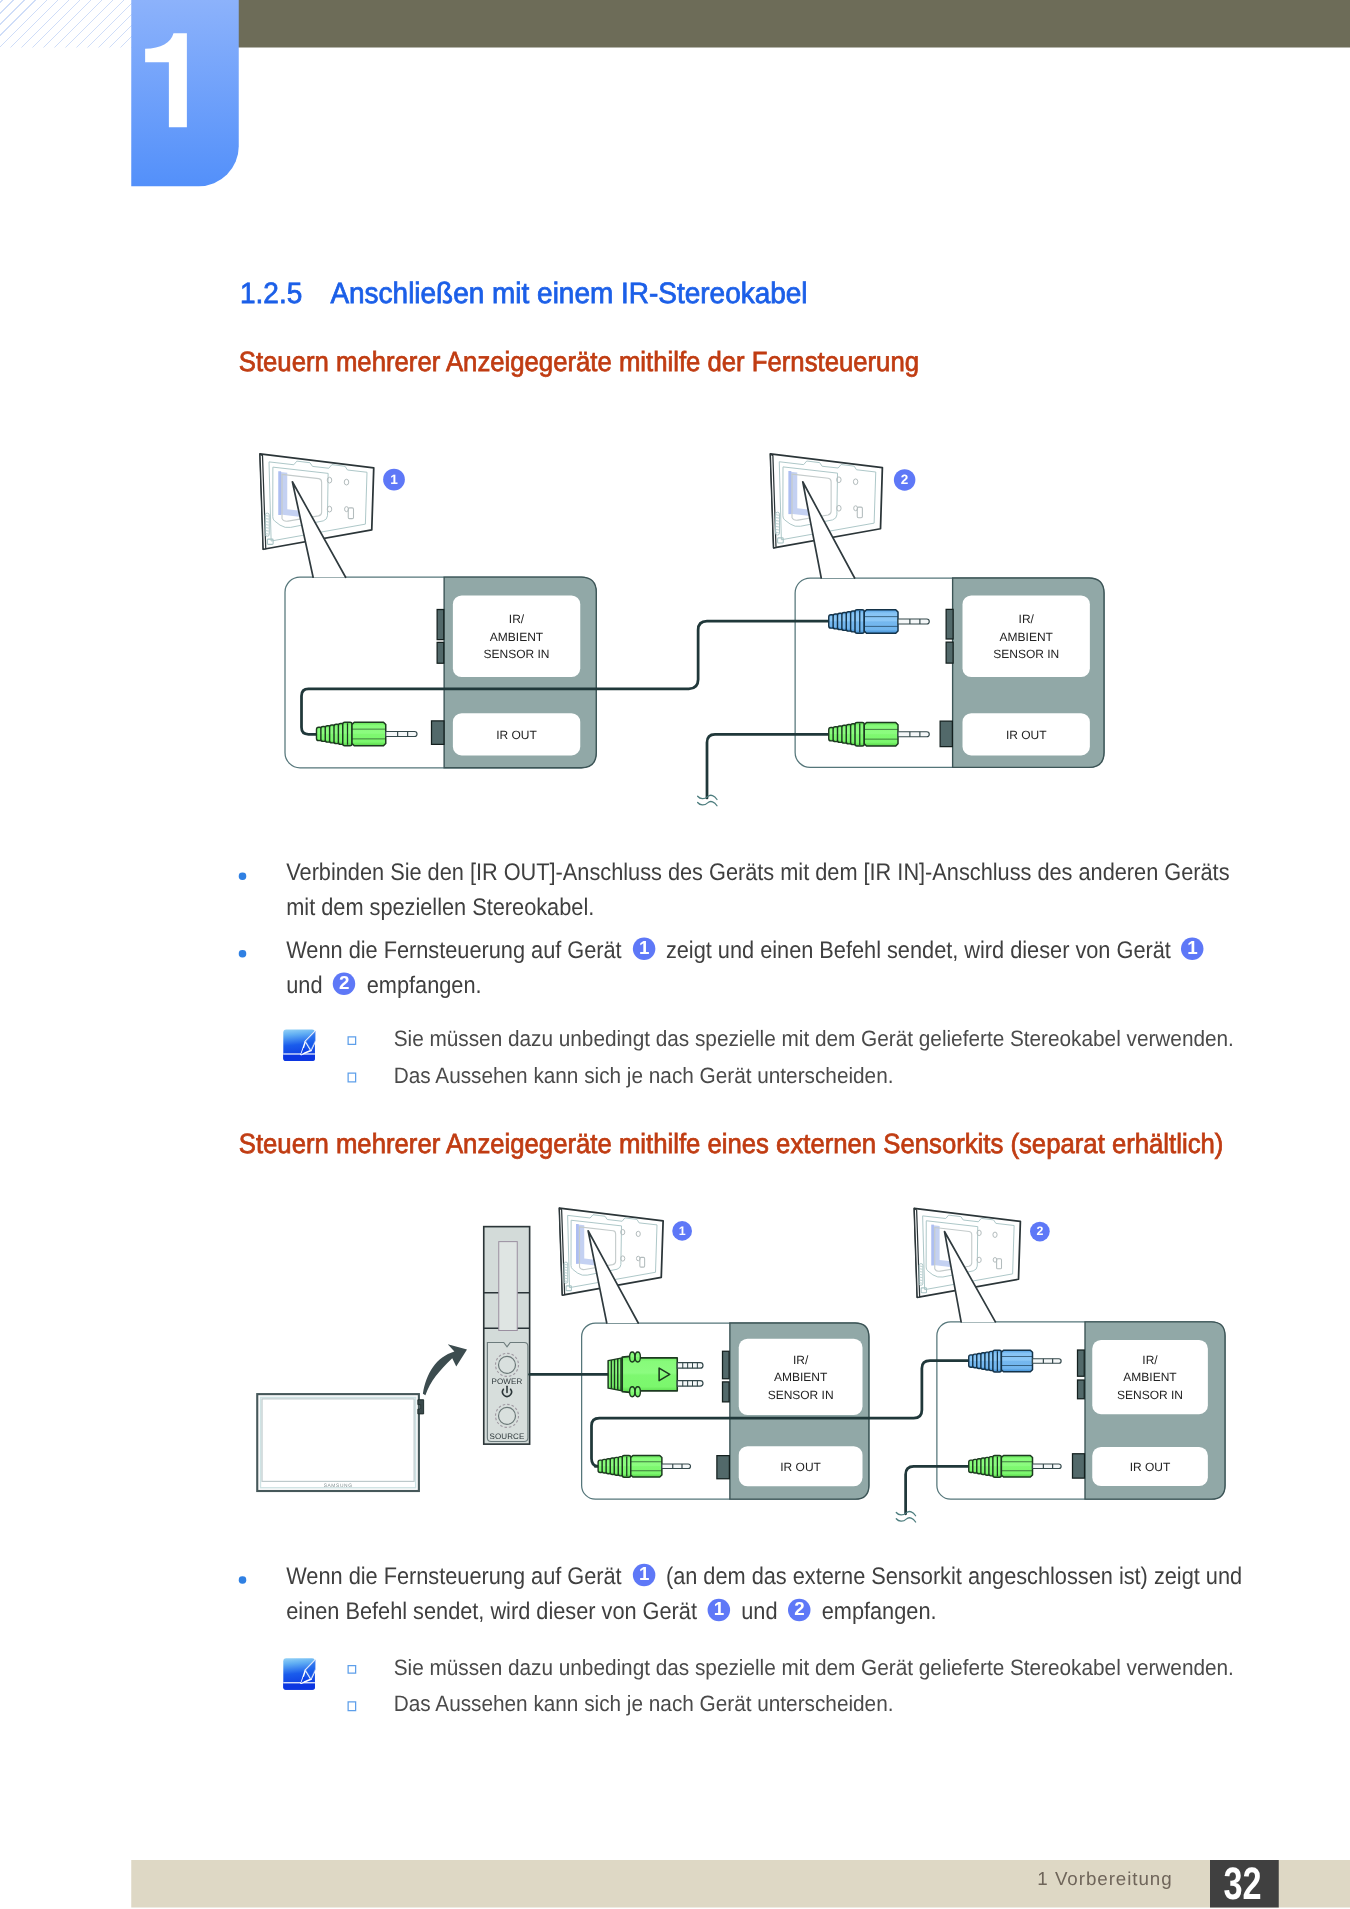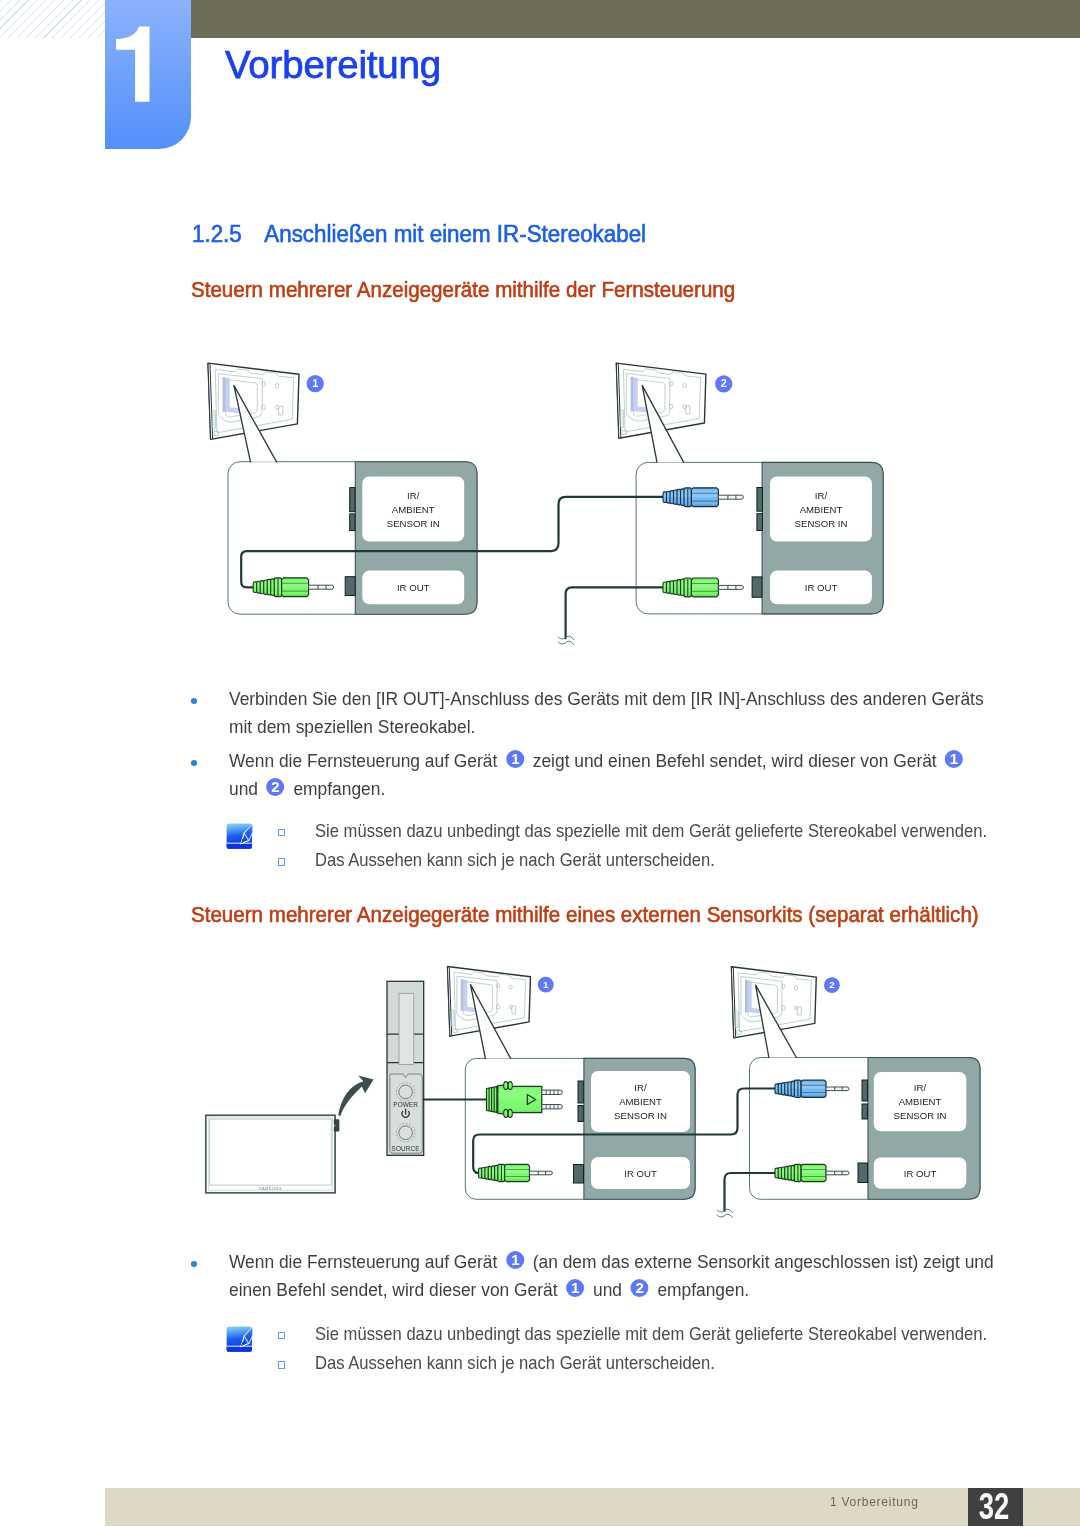--- a/index.html
+++ b/index.html
@@ -25,38 +25,37 @@
   .bullet{position:absolute;width:5.6px;height:5.6px;border-radius:50%;background:#2f80e3;}
   .note{position:absolute;font-size:17.8px;color:#4a4a4a;line-height:30.3px;transform:scaleX(0.934);transform-origin:left top;white-space:nowrap;}
   .sq{position:absolute;width:7.6px;height:7.6px;border:1.8px solid #5e9fea;box-sizing:border-box;}
   .diagram{position:absolute;overflow:visible;font-family:"Liberation Sans",sans-serif;}
   .noteicon{position:absolute;width:26.6px;height:26.4px;}
   .numbadge{display:inline-block;width:18.4px;height:18.4px;border-radius:50%;background:#5e78f7;
      color:#fff;font-size:15px;font-weight:700;text-align:center;line-height:18.6px;vertical-align:-2px;
      margin:0 5px;transform:scaleX(1.104);position:relative;top:-5px;}
   
   .footerbar{position:absolute;left:105.3px;top:1488.2px;width:974.7px;height:38px;background:#ded8c5;}
-  .footertxt{position:absolute;left:829.9px;top:1494.6px;font-size:12px;color:#6f655a;
+  .footertxt{position:absolute;left:829.9px;top:1494.6px;font-size:15px;color:#6f655a;
      letter-spacing:0.76px;white-space:nowrap;}
   .pagenum{position:absolute;left:967.6px;top:1488.2px;width:55px;height:38px;background:#404040;color:#fff;
      overflow:hidden;}
   .pagenum span{display:block;font-size:36.3px;font-weight:700;text-align:center;line-height:1;
      transform:scaleX(0.755);transform-origin:center top;padding-top:1.0px;margin-left:-3px;}
 </style>
 </head>
 <body>
 
 <div class="page">
   <div class="hatch"></div>
   <div class="olivebar"></div>
   <div class="chapbadge"></div>
   <svg class="chapnum" viewBox="0 0 86 149">
     <path d="M11.1,39.0 L11.1,49.8 L30.1,49.8 L30.1,101.7 L44.5,101.7 L44.5,26.5 L33.8,26.5 C31.6,34.2 24.0,38.6 11.1,39.0 Z" fill="#ffffff"></path>
   </svg>
-  <div class="chaptitle">Vorbereitung</div>
   <div class="h-num"><span>1.2.5</span><span class="t">Anschließen mit einem IR-Stereokabel</span></div>
 
   <div class="h-red" style="top:276.6px">Steuern mehrerer Anzeigegeräte mithilfe der Fernsteuerung</div>
 
   <svg class="diagram" id="dg1" viewBox="0 0 840 320" style="left:180px;top:345px;width:840px;height:320px">
     <defs>
       <linearGradient id="grnG" x1="0" y1="0" x2="0" y2="1">
         <stop offset="0%" stop-color="#63e055"></stop>
           <stop offset="14%" stop-color="#87fb7a"></stop>
         <stop offset="46%" stop-color="#8cfc80"></stop>

